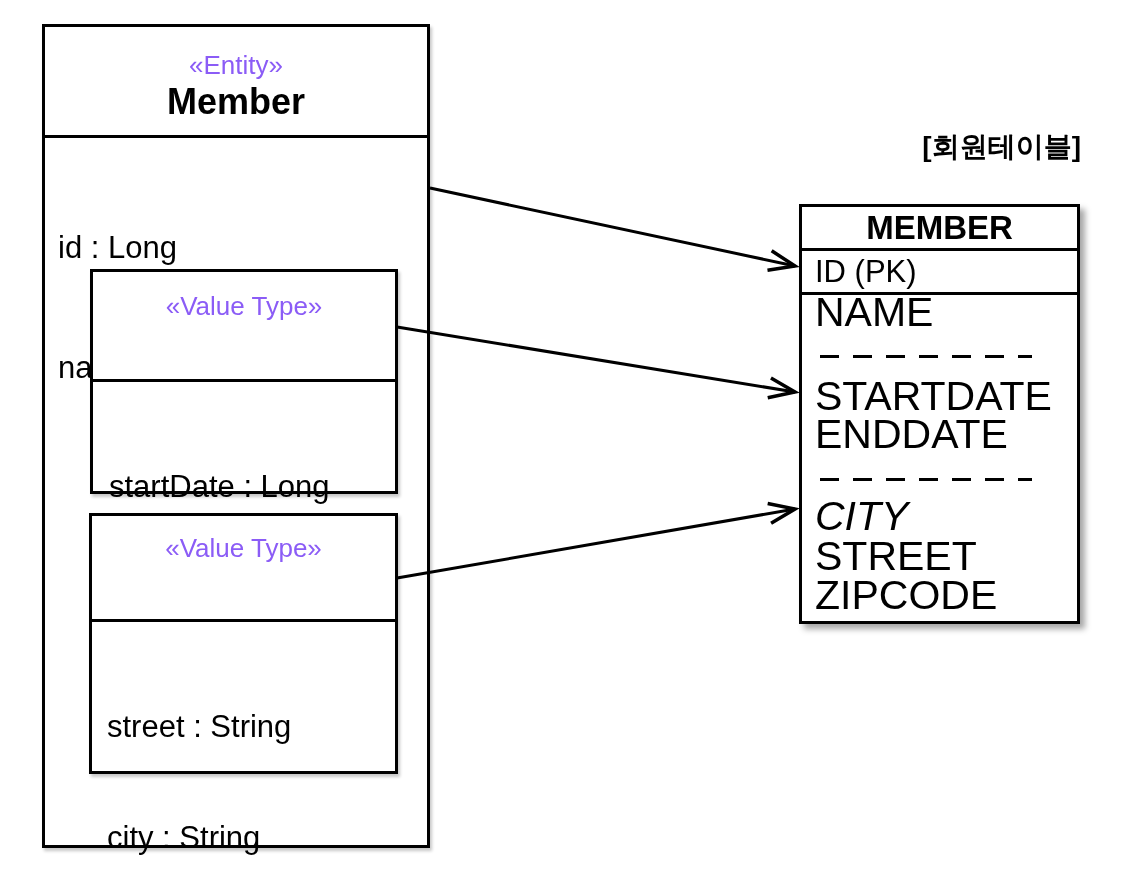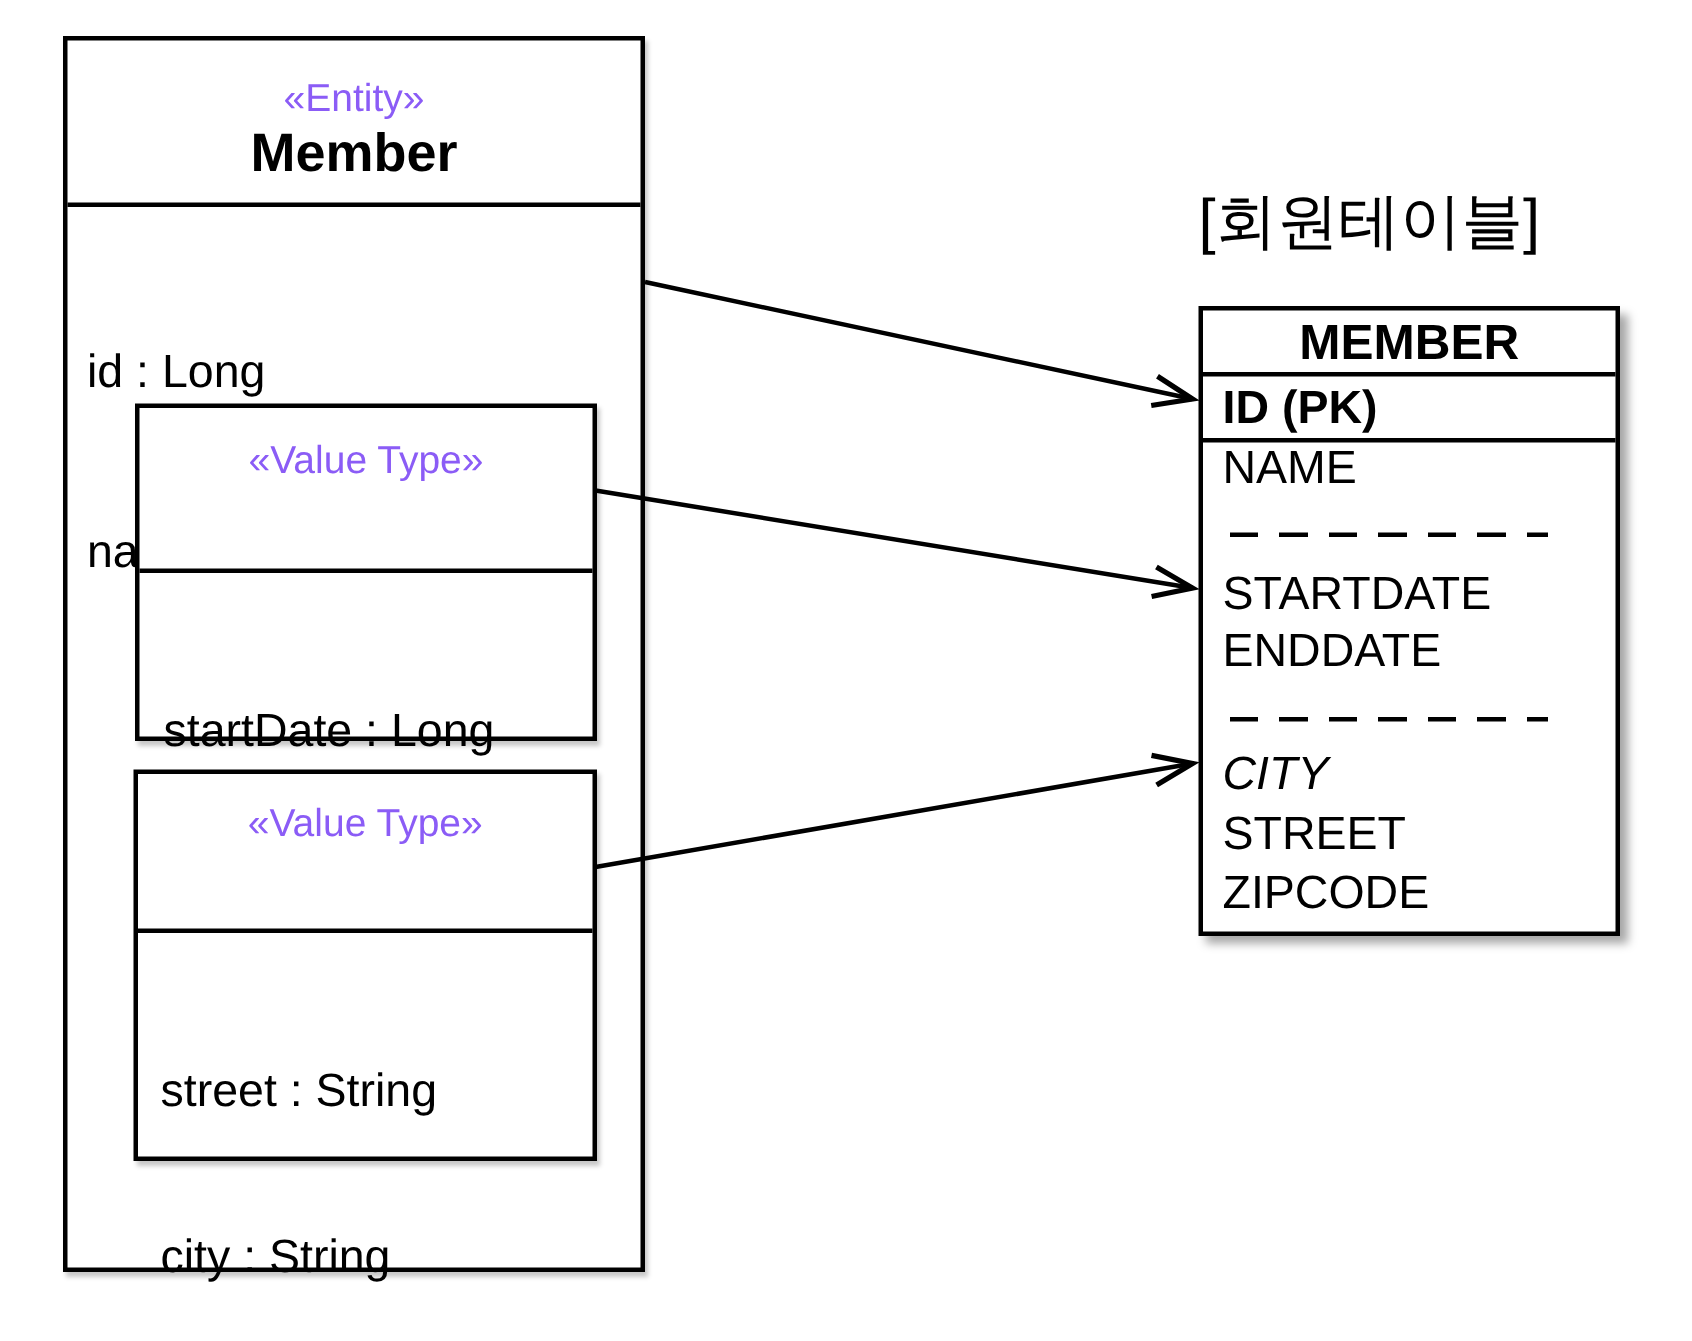--- a/index.html
+++ b/index.html
@@ -56,24 +56,24 @@
   .member-box  .attrs { padding: 10px 0 0 13px; line-height: 40px; }
   .period-box  .attrs { padding: 12px 0 0 16px; line-height: 37px; }
   .address-box .attrs { padding: 12px 0 0 15px; line-height: 37px; }
 
   
   .table-title {
     position: absolute;
     left: 799px;
     top: 122px;
     width: 282px;
-    text-align: left;
-    font-size: 41px;
+    text-align: right;
+    font-size: 28px;
     line-height: 50px;
-    font-weight: 400;
+    font-weight: 700;
   }
   .db-table {
     position: absolute;
     left: 799px;
     top: 204px;
     width: 281px;
     height: 420px;
     background: #ffffff;
     border: 3px solid #000000;
     box-sizing: border-box;
@@ -87,28 +87,27 @@
     text-align: center;
     font-size: 33px;
     font-weight: 700;
   }
   .db-pk-row {
     height: 41px;
     line-height: 42px;
     border-bottom: 3px solid #000000;
     padding-left: 13px;
     font-size: 31px;
-    font-weight: bold;
   }
   .db-row {
     position: absolute;
     left: 13px;
     height: 38px;
     line-height: 38px;
-    font-size: 31px;
+    font-size: 41px;
     font-weight: 400;
     text-align: right;
   }
   .row-name      { top: 86px;  }
   .row-startdate { top: 170px; }
   .row-enddate   { top: 208px; }
   .row-city      { top: 290px; font-style: italic; }
   .row-street    { top: 330px; }
   .row-zipcode   { top: 369px; }
 

